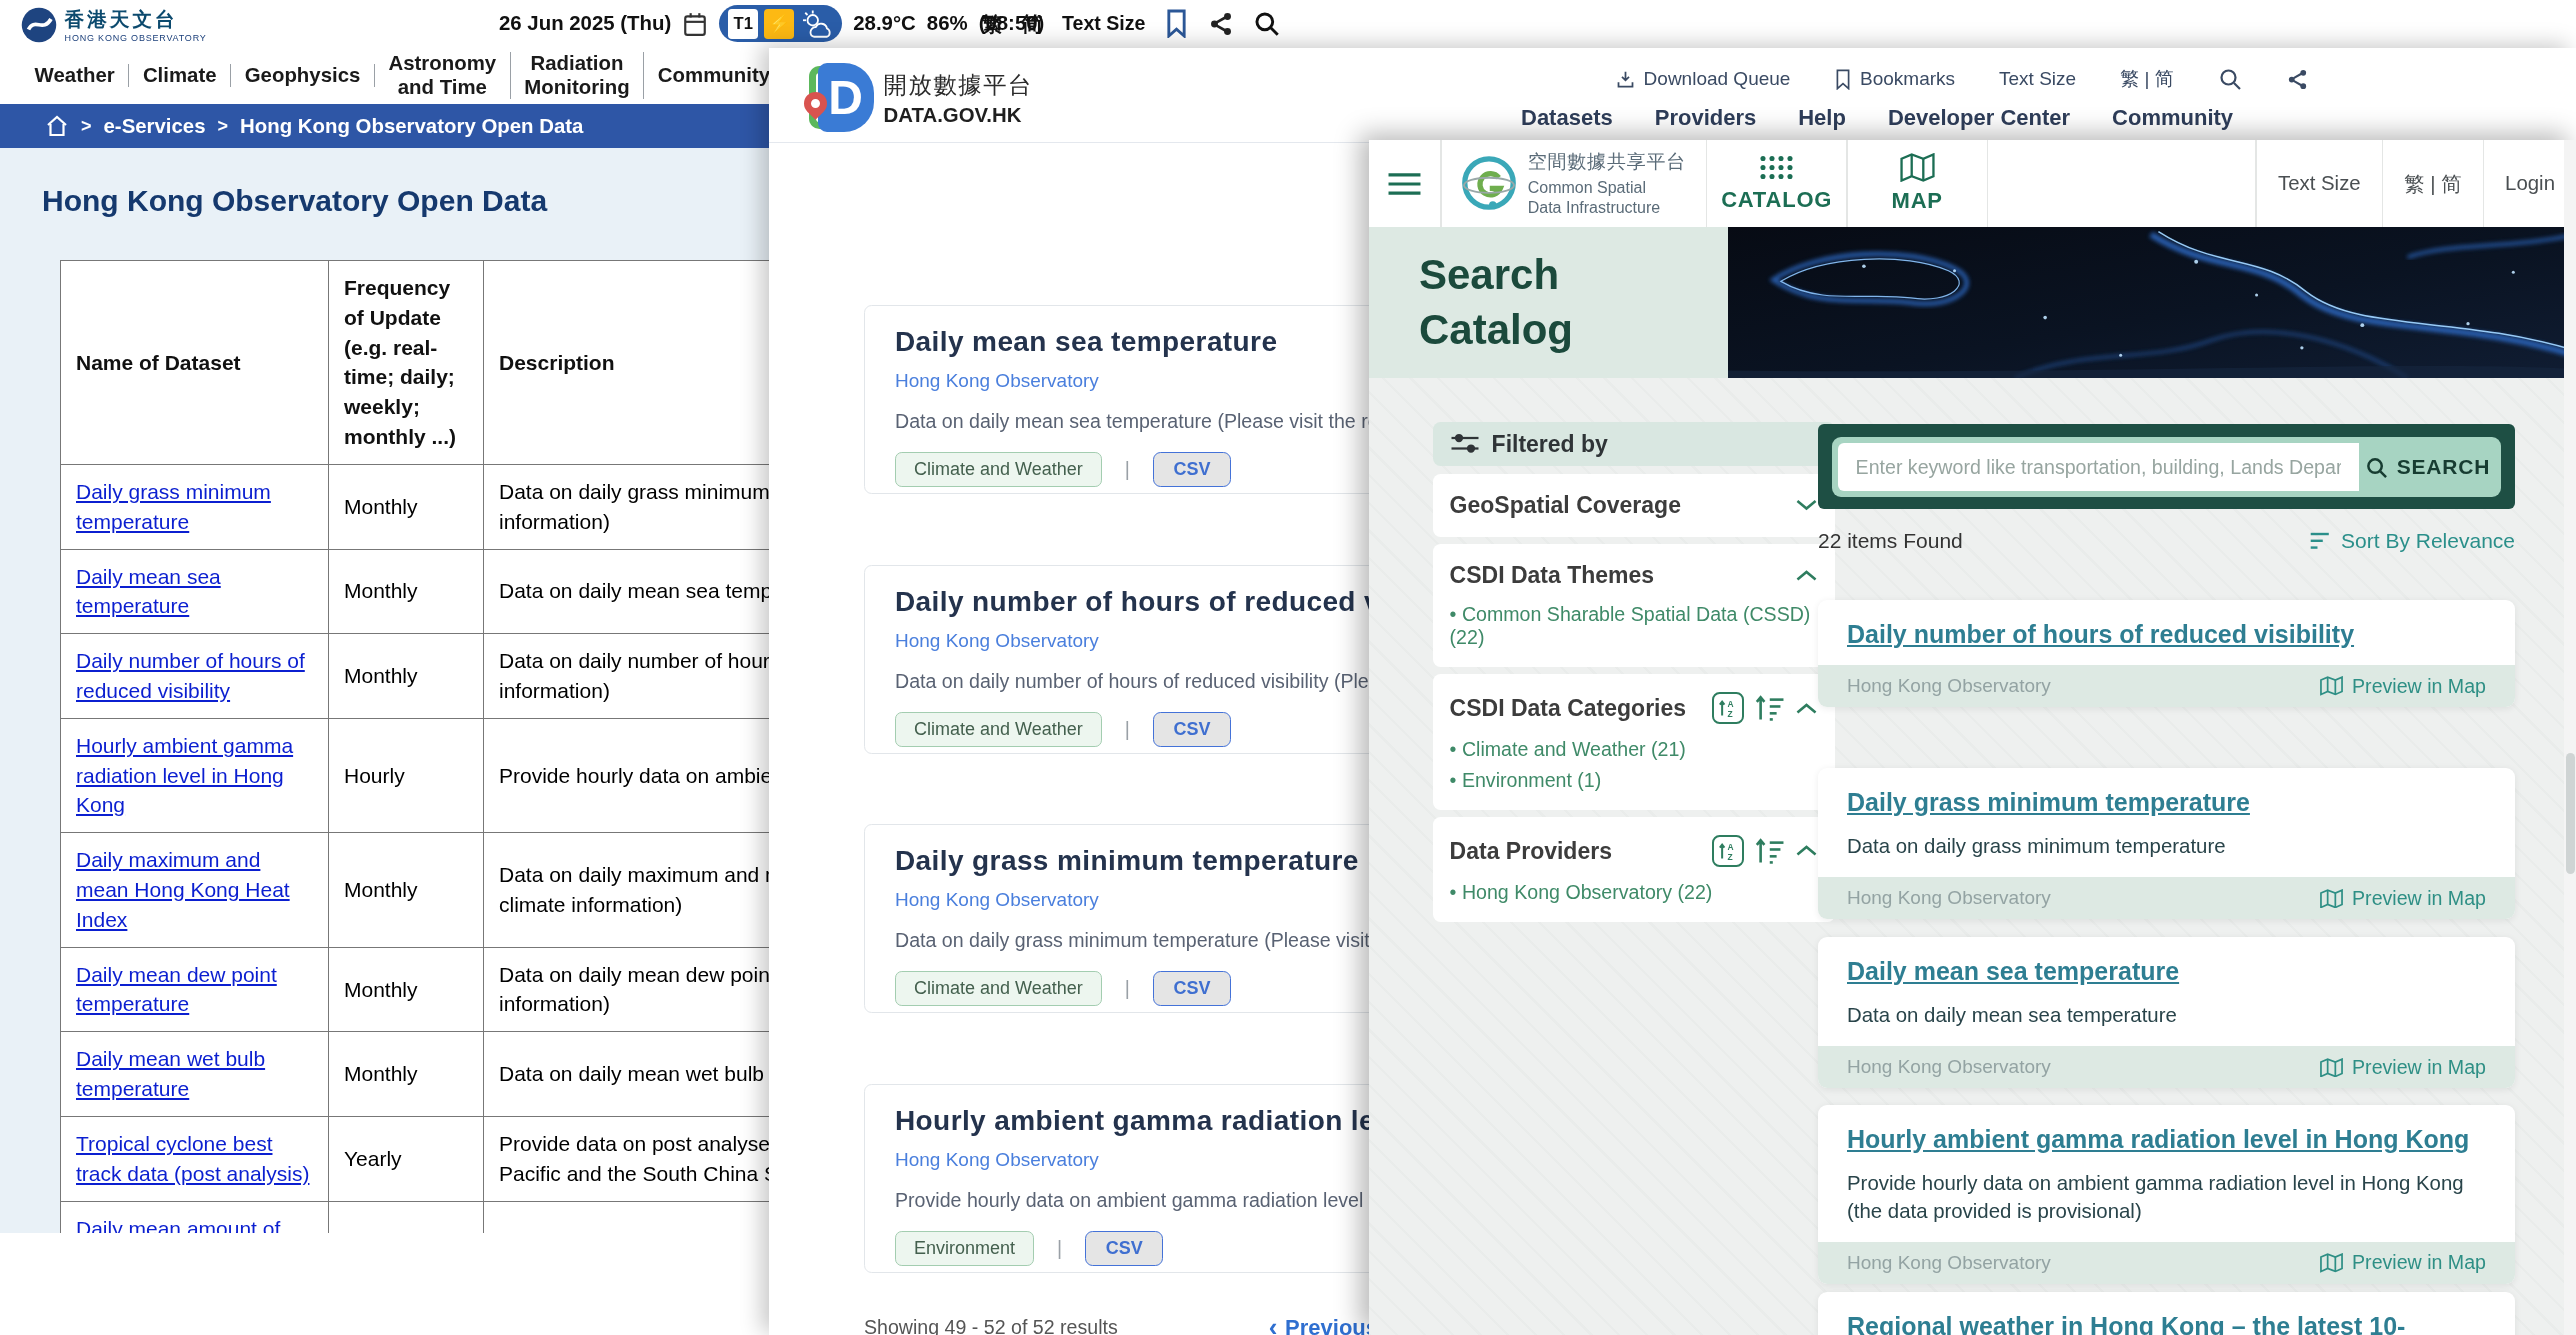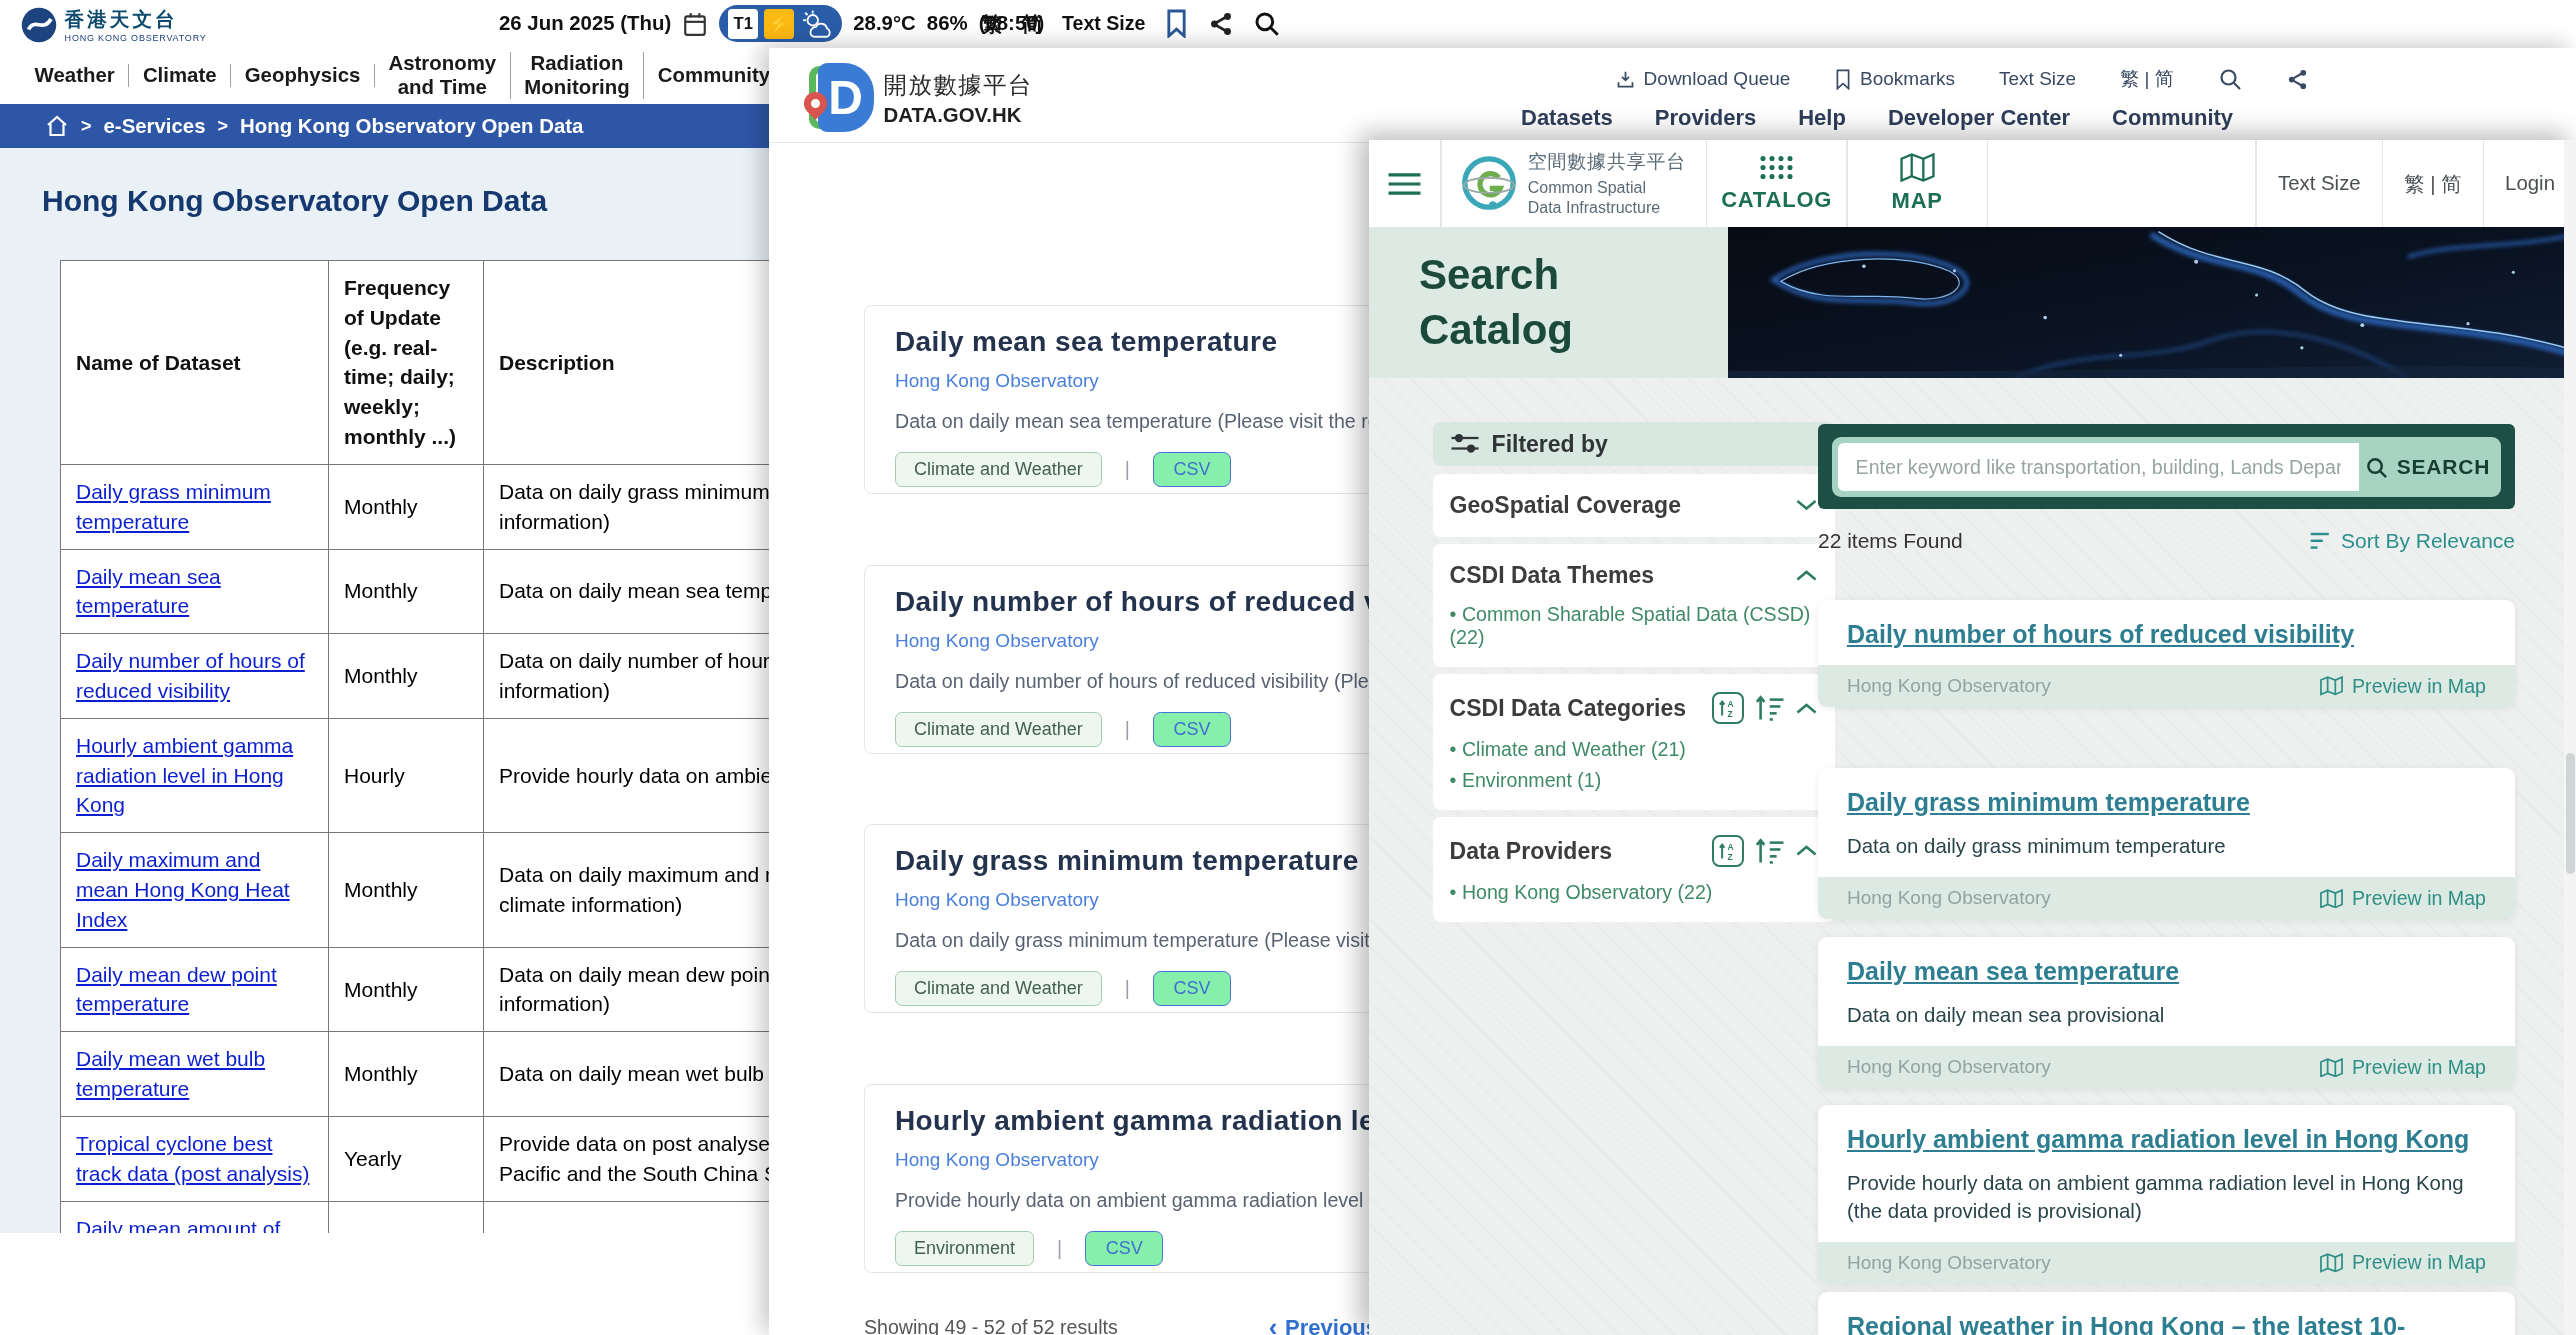--- a/index.html
+++ b/index.html
@@ -60,21 +60,21 @@
   .dg-utility .u-item { display:flex; align-items:center; gap:7.6px; color:#3a4a63; }
   .dg-nav { position:absolute; left:752px; top:57px; display:flex; gap:42px; font-size:22px; font-weight:bold; color:#2e3d59; }
   .dg-body { position:relative; height:1191px; background:#fff; }
   .dg-card { position:absolute; left:95px; width:831px; height:189px; border:1.5px solid #e2e6ea; border-radius:7.6px; padding:19.6px 30px; background:#fff; }
   .dg-card-title { font-size:28px; font-weight:bold; color:#24334d; letter-spacing:0.4px; }
   .dg-card-provider { margin-top:12px; font-size:19px; color:#4a7fdd; }
   .dg-card-desc { margin-top:18px; font-size:19.6px; color:#596273; white-space:nowrap; overflow:hidden; }
   .dg-tags { margin-top:19.6px; display:flex; align-items:center; }
   .tag-cat { border:1.5px solid #a3cdb0; background:#edf6ef; color:#44604e; border-radius:6.8px; padding:6px 18px; font-size:18px; }
   .tag-div { margin:0 23px; color:#9aa0a6; font-size:19.6px; }
-  .tag-csv { border:1.5px solid #4472d8; background:#86efac; color:#3f6fd0; border-radius:7.6px; padding:6px 19.6px; font-size:18px; font-weight:normal; }
+  .tag-csv { border:1.5px solid #4472d8; background:#e5e5e5; color:#3f6fd0; border-radius:7.6px; padding:6px 19.6px; font-size:18px; font-weight:bold; }
   .dg-pagination { position:absolute; left:95px; top:1169px; width:514px; display:flex; justify-content:space-between; align-items:center; }
   .dg-showing { font-size:19.6px; color:#555; }
   .dg-prev { font-size:22px; font-weight:bold; color:#2f6fd0; display:flex; align-items:center; gap:7.6px; }
   .dg-prev .chev { font-size:26px; }
 
   
   #csdi { left:1369px; top:140px; width:1207px; height:1196px; background:#eef0ef; z-index:3; box-shadow:-9px -6px 24px rgba(0,0,0,.28); }
   #csdi .patternbg { position:absolute; inset:0; background:repeating-linear-gradient(45deg, rgba(90,110,100,.03) 0 2.3px, transparent 2.3px 19.6px), #eef0ef; }
   .cs-header { position:absolute; left:0; top:0; width:100%; height:87px; background:#fff; display:flex; align-items:center; }
   .cs-vdiv { width:1.5px; height:87px; background:#e4e6e5; }
@@ -673,21 +673,21 @@
               <line x1="16" y1="4" x2="16" y2="19"></line>
             </svg>
             <span>Preview in Map</span>
           </span>
         </div>
       </div>
 
       <div class="cs-result" style="top: 797px;">
         <div class="cs-res-body">
           <a class="cs-res-title">Daily mean sea temperature</a>
-          <div class="cs-res-desc">Data on daily mean sea provisional</div>
+          <div class="cs-res-desc">Data on daily mean sea temperature</div>
         </div>
         <div class="cs-res-foot">
           <span class="cs-res-provider">Hong Kong Observatory</span>
           <span class="cs-res-action">
             <svg width="23" height="19.6" viewBox="0 0 24 20" fill="none" stroke="#2e8f85" stroke-width="1.8">
               <path d="M1 4 L8 1 L16 4 L23 1 V16 L16 19 L8 16 L1 19 Z"></path>
               <line x1="8" y1="1" x2="8" y2="16"></line>
               <line x1="16" y1="4" x2="16" y2="19"></line>
             </svg>
             <span>Preview in Map</span>

